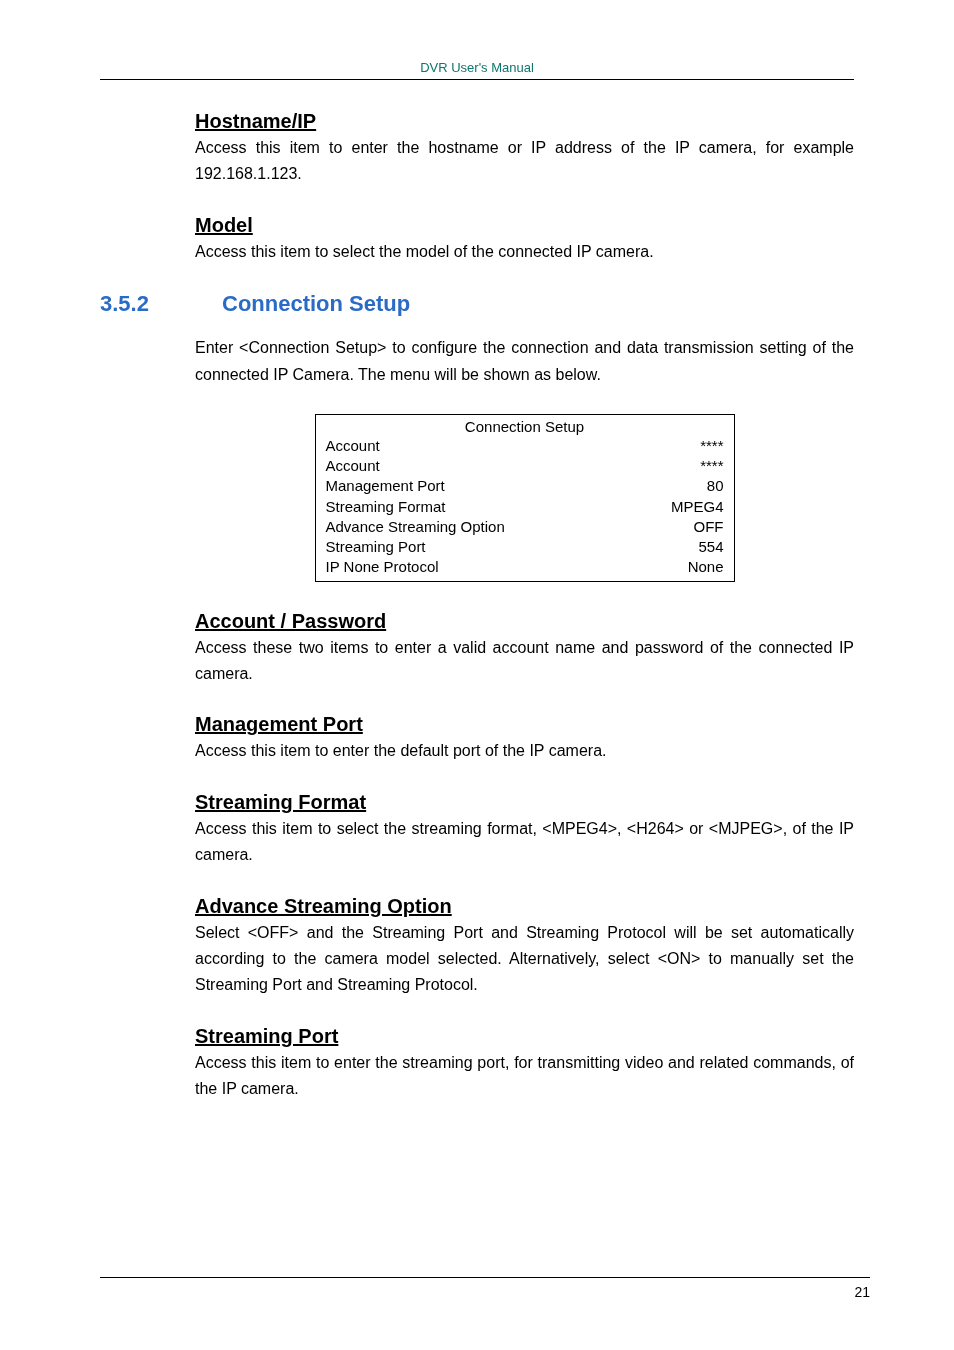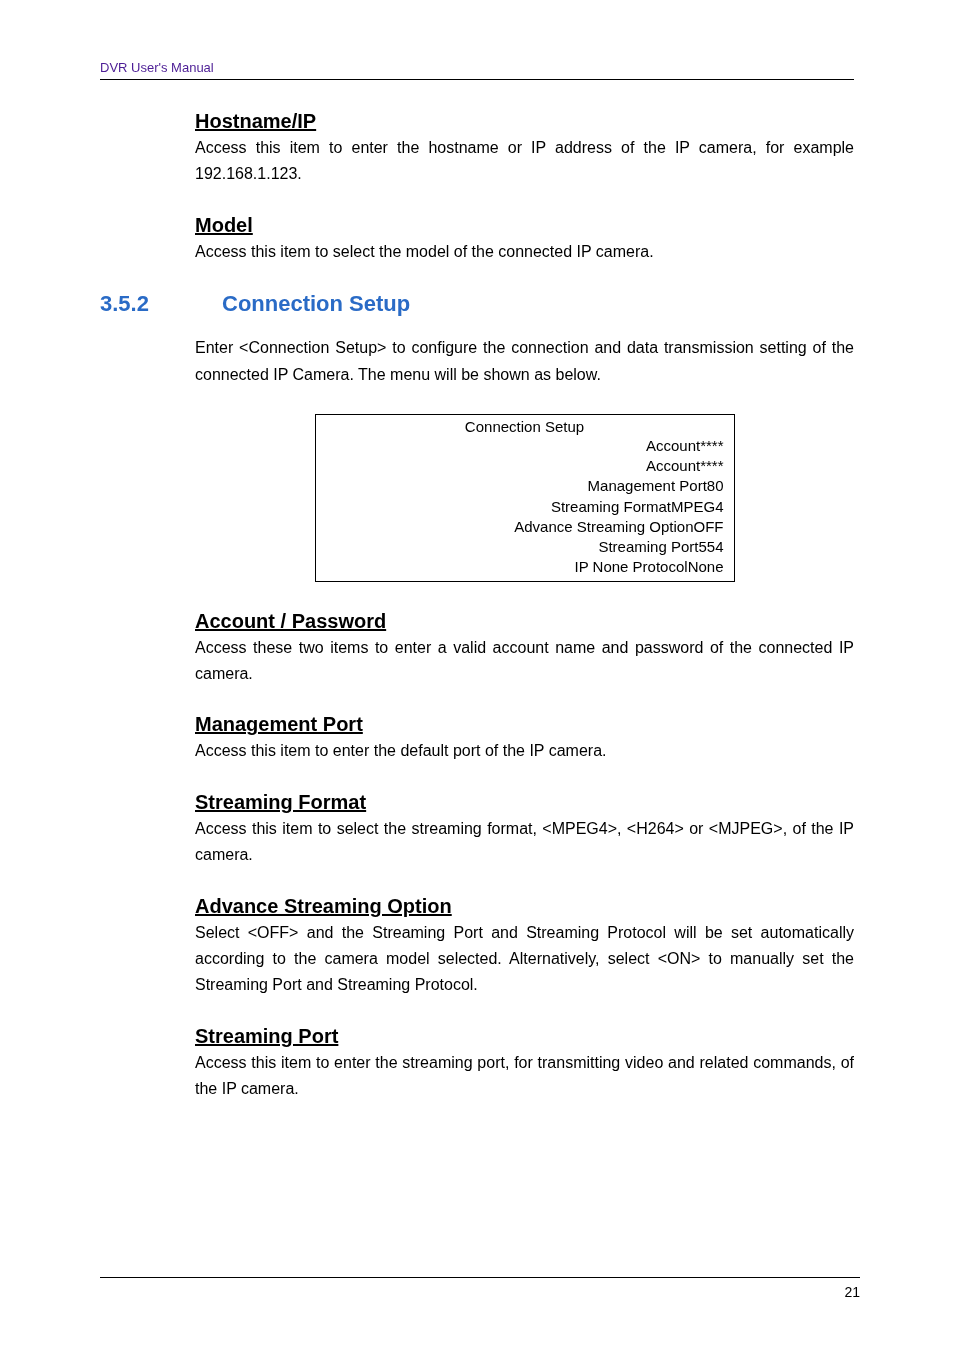--- a/index.html
+++ b/index.html
@@ -13,23 +13,23 @@
   }
   .page {
     padding: 60px 100px 40px 100px;
   }
   .header-area {
     border-bottom: 1px solid #000;
     padding-bottom: 4px;
     margin-bottom: 30px;
   }
   .header-text {
-    text-align: left;
+    text-align: center;
     font-size: 13px;
-    color: #4c1d95;
+    color: #0f766e;
   }
   .content {
     padding-left: 95px;
   }
   .subhead {
     font-weight: bold;
     text-decoration: underline;
     font-size: 20px;
     margin-bottom: 2px;
   }
@@ -67,30 +67,30 @@
     border: 1px solid #000;
     width: 420px;
     font-size: 15px;
   }
   .conn-title {
     text-align: center;
     padding: 3px 0 1px 0;
   }
   .conn-row {
     display: flex;
-    justify-content: flex-end;
+    justify-content: space-between;
     padding: 0 10px;
     line-height: 1.35;
   }
   .conn-row:last-child { padding-bottom: 3px; }
   .footer-area {
     position: absolute;
     bottom: 50px;
     left: 100px;
-    right: 94px;
+    right: 84px;
     border-top: 1px solid #000;
     padding-top: 6px;
   }
   .page-num {
     text-align: right;
     font-size: 14px;
   }
 </style>
 </head>
 <body>

